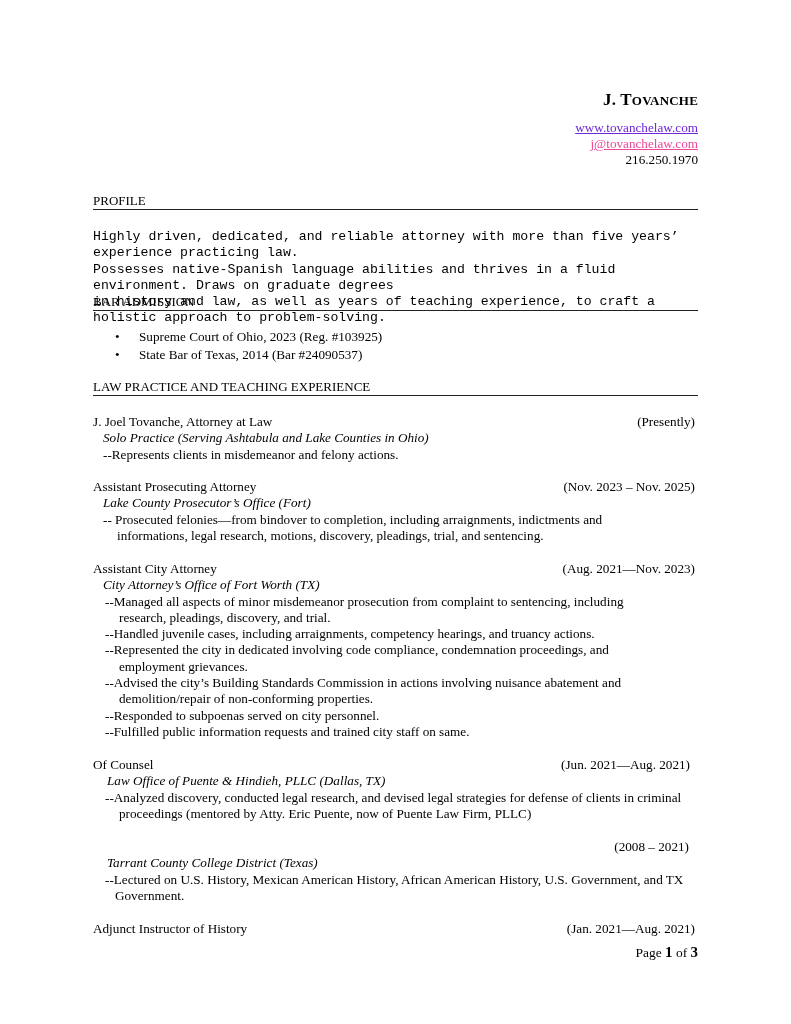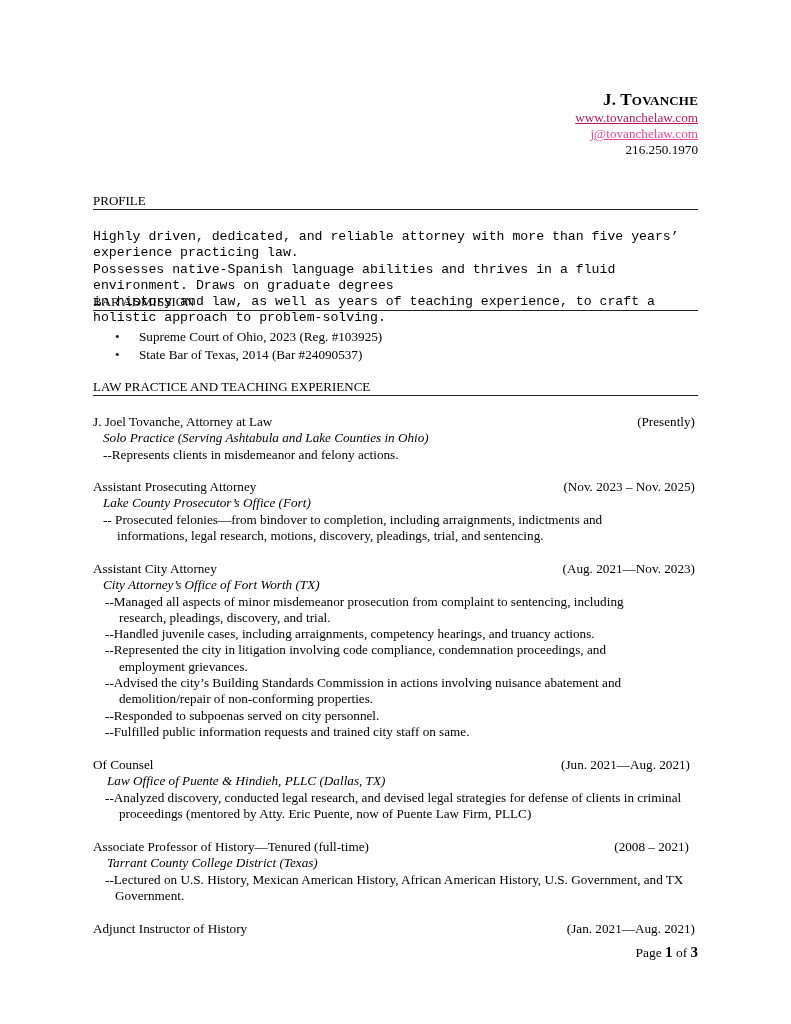--- a/index.html
+++ b/index.html
@@ -2,21 +2,21 @@
 <html><head>
   <meta charset="utf-8">
   <style>
     html, body { margin: 0; padding: 0; background: #ffffff; }
     body {
       width: 791px; height: 1024px; position: relative; overflow: hidden;
       font-family: "Liberation Serif", serif; color: #000; font-size: 13.2px;
     }
     .page { position: absolute; left: 93px; top: 0; width: 605px; }
     .header { position: absolute; right: 0; top: 92px; text-align: right; line-height: 16px; }
-    .name { font-weight: bold; font-size: 17px; letter-spacing: 0.2px; margin-bottom: 1px; }
+    .name { font-weight: bold; font-size: 17px; letter-spacing: 0.2px; margin-bottom: 11px; }
     .name .sc { font-size: 13px; }
     .link { color: #1a0dab; color: #0b00cc; text-decoration: underline; }
     .phone { }
     .section-head {
       position: absolute; left: 0; width: 605px; font-size: 13px;
       border-bottom: 1.4px solid #222; padding-bottom: 1px; line-height: 15px;
     }
     .block { position: absolute; left: 0; width: 605px; line-height: 16.3px; }
     .profile-text { text-align: left; font-family: Liberation Mono, monospace; }
     ul.bars { margin: 0; padding: 0; list-style: none; }
@@ -32,21 +32,21 @@
     .footer { position: absolute; right: 93px; top: 944px; font-size: 13.5px; }
     .footer b { font-size: 15px; }
   </style>
 </head>
 <body>
 
 <div class="page">
 
   <div class="header">
     <div class="name"><span>J. T</span><span class="sc">OVANCHE</span></div>
-    <div><a class="link" style="color: #be185d;">www.tovanchelaw.com</a></div>
+    <div><a class="link" style="color: #6d28d9;">www.tovanchelaw.com</a></div>
     <div><a class="link" style="color: #ec4899;">j@tovanchelaw.com</a></div>
     <div class="phone">216.250.1970</div>
   </div>
 
   <div class="section-head" style="top:193px;">PROFILE</div>
   <div class="block profile-text" style="top:229px;">
     <div>Highly driven, dedicated, and reliable attorney with more than five years’ experience practicing law.</div>
     <div>Possesses native-Spanish language abilities and thrives in a fluid environment. Draws on graduate degrees</div>
     <div>in history and law, as well as years of teaching experience, to craft a holistic approach to problem-solving.</div>
   </div>
@@ -71,34 +71,34 @@
     <div class="job-title-row"><span class="job-title">Assistant Prosecuting Attorney</span><span class="job-date">(Nov. 2023 – Nov. 2025)</span></div>
     <div class="job-org">Lake County Prosecutor’s Office (Fort)</div>
     <div class="job-duty d1" style="padding-right:50px;">-- Prosecuted felonies—from bindover to completion, including arraignments, indictments and informations, legal research, motions, discovery, pleadings, trial, and sentencing.</div>
   </div>
 
   <div class="job" style="top:561px;">
     <div class="job-title-row"><span class="job-title">Assistant City Attorney</span><span class="job-date">(Aug. 2021—Nov. 2023)</span></div>
     <div class="job-org">City Attorney’s Office of Fort Worth (TX)</div>
     <div class="job-duty" style="padding-right:25px;">--Managed all aspects of minor misdemeanor prosecution from complaint to sentencing, including research, pleadings, discovery, and trial.</div>
     <div class="job-duty">--Handled juvenile cases, including arraignments,  competency hearings, and truancy actions.</div>
-    <div class="job-duty" style="padding-right:45px;">--Represented the city in litigation involving code compliance, condemnation proceedings, and employment grievances.</div>
+    <div class="job-duty" style="padding-right:45px;">--Represented the city in dedicated involving code compliance, condemnation proceedings, and employment grievances.</div>
     <div class="job-duty" style="padding-right:25px;">--Advised the city’s Building Standards Commission in actions involving nuisance abatement and demolition/repair of non-conforming properties.</div>
     <div class="job-duty">--Responded to subpoenas served on city personnel.</div>
     <div class="job-duty">--Fulfilled public information requests and trained city staff on same.</div>
   </div>
 
   <div class="job" style="top:757px;">
     <div class="job-title-row"><span class="job-title">Of Counsel</span><span class="job-date" style="right:8px;">(Jun. 2021—Aug. 2021)</span></div>
     <div class="job-org" style="padding-left:14px;">Law Office of Puente &amp; Hindieh, PLLC (Dallas, TX)</div>
     <div class="job-duty" style="padding-right:5px;">--Analyzed discovery, conducted legal research, and devised legal strategies for defense of clients in criminal proceedings (mentored by Atty. Eric Puente, now of Puente Law Firm, PLLC)</div>
   </div>
 
   <div class="job" style="top:839px;">
-    <div class="job-title-row"><span class="job-title">Associate Professor of History—Tenured (full-time)</span><span class="job-date" style="right:9px;">(2008 – 2021)</span></div>
+    <div class="job-title-row"><span class="job-date" style="right:9px;">(2008 – 2021)</span></div>
     <div class="job-org" style="padding-left:14px;">Tarrant County College District (Texas)</div>
     <div class="job-duty" style="padding-left:22px; text-indent:-10px; padding-right:0;">--Lectured on U.S. History, Mexican American History, African American History, U.S. Government, and TX Government.</div>
   </div>
 
   <div class="job" style="top:921px;">
     <div class="job-title-row"><span class="job-title">Adjunct Instructor of History</span><span class="job-date">(Jan. 2021—Aug. 2021)</span></div>
   </div>
 
 </div>
 

